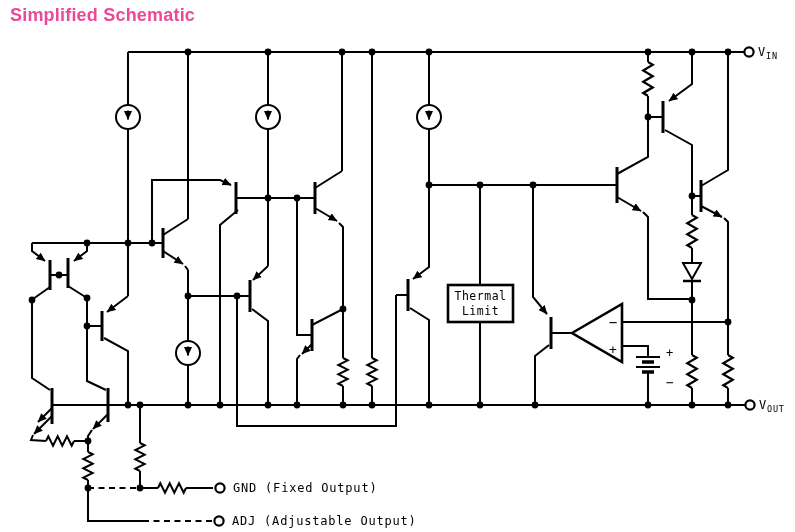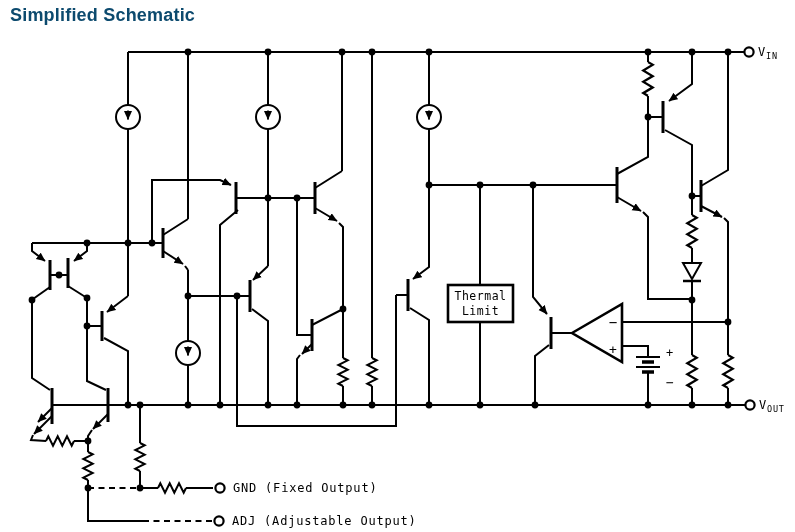--- a/index.html
+++ b/index.html
@@ -1,20 +1,20 @@
 <!DOCTYPE html>
 <html><head>
 <meta charset="utf-8">
 <style>
   html,body{margin:0;padding:0;background:#fff;}
   #stage{position:relative;width:795px;height:532px;background:#fff;overflow:hidden;
          font-family:"DejaVu Sans Mono", monospace;}
   #schematic-title{position:absolute;left:10px;top:5px;
          font-family:"Liberation Sans", sans-serif;font-weight:bold;
-         font-size:18px;color:#0c4a6e;letter-spacing:0.2px;}
+         font-size:18px;color:#ec4899;letter-spacing:0.2px;}
   svg{position:absolute;left:0;top:0;}
   svg .w{stroke:#000;stroke-width:2;fill:none;}
   svg .w3{stroke:#000;stroke-width:3;fill:none;}
   svg .dsh{stroke:#000;stroke-width:2;fill:none;stroke-dasharray:6 4.5;}
   svg text{fill:#000;}
   .lbl{font-size:12px;letter-spacing:0.8px;}
   .sub{font-size:8.5px;}
   .tl{font-size:11.5px;letter-spacing:0.5px;}
 </style>
 </head>

